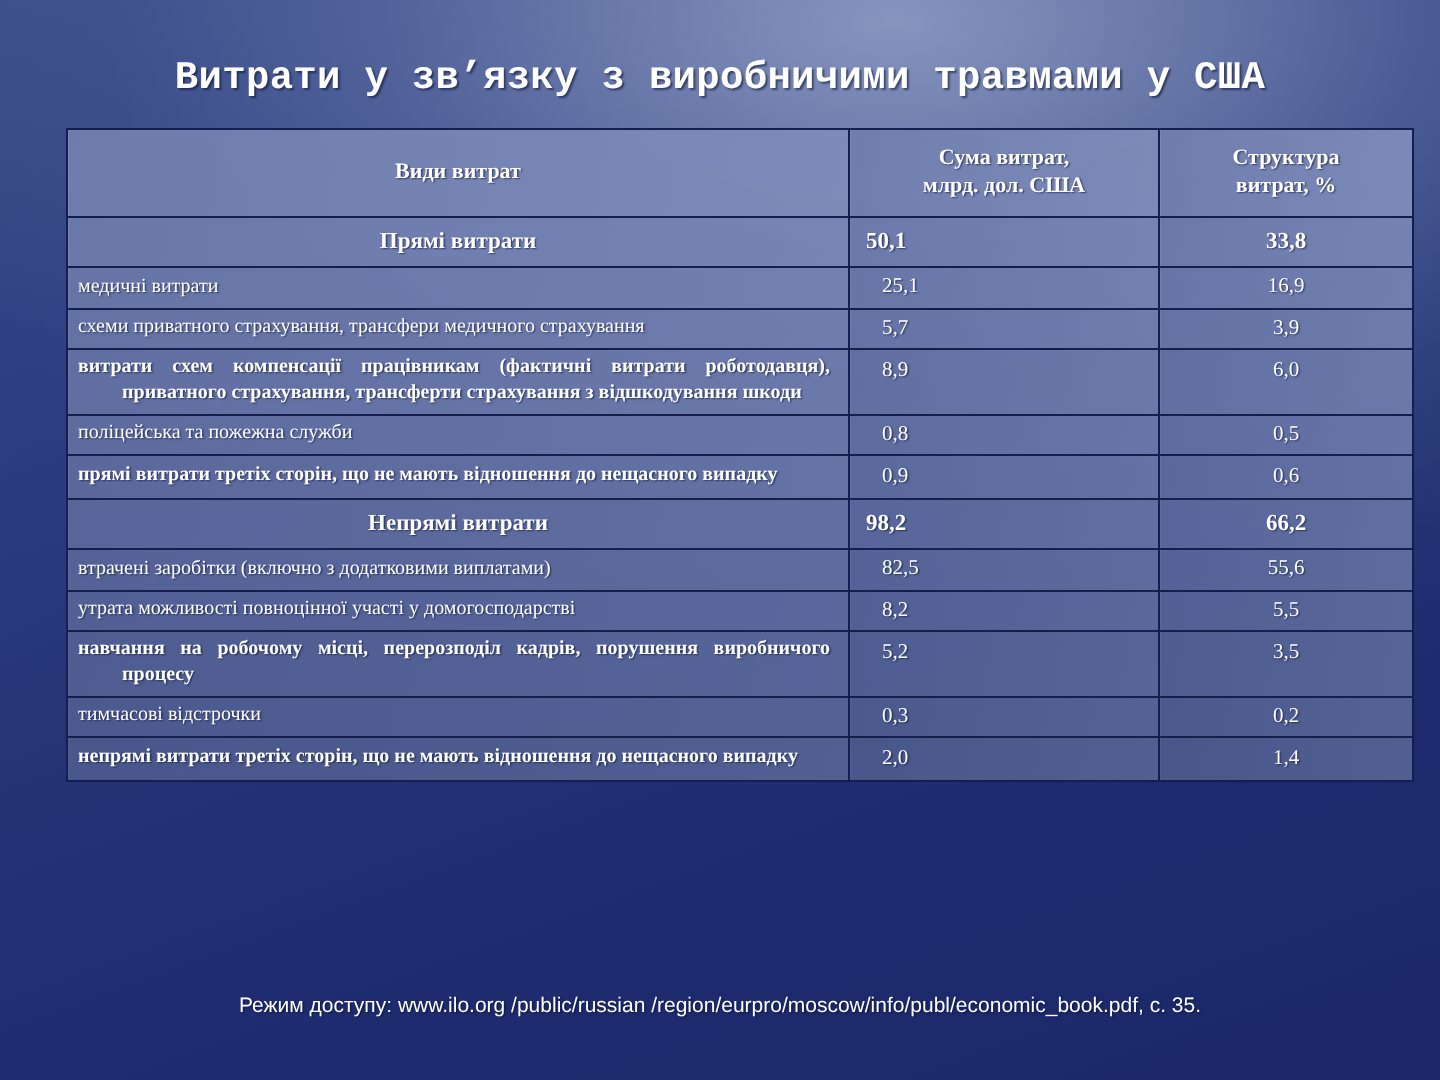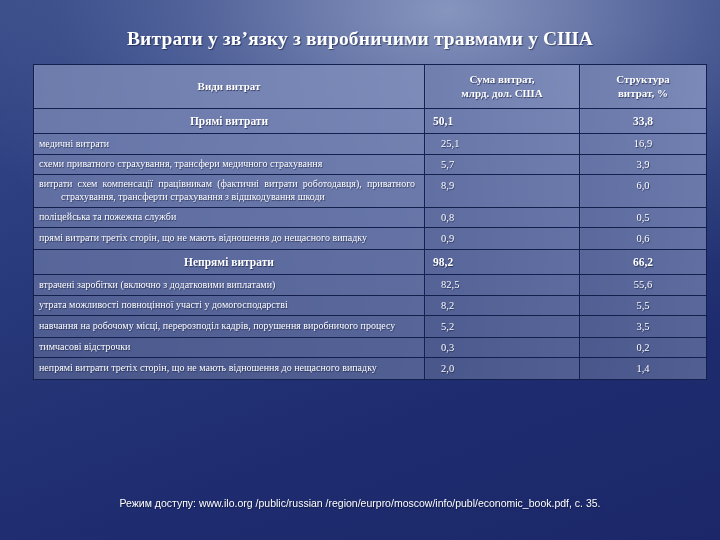--- a/index.html
+++ b/index.html
@@ -30,21 +30,21 @@
     overflow: hidden;
   }
 
   
   #title {
     position: absolute;
     top: 28px;
     left: 0;
     width: 720px;
     text-align: center;
-    font-family: Liberation Serif, serif;
+    font-family: Liberation Mono, monospace;
     font-weight: bold;
     font-size: 19.5px;
     color: #ffffff;
     letter-spacing: 0.15px;
     text-shadow: 1px 1px 1px rgba(10,18,52,0.55);
   }
 
   
   #table-wrap {
     position: absolute;
@@ -112,20 +112,21 @@
   
   tr.r-item td.c-label {
     text-align: justify;
     text-justify: inter-word;
     padding-left: 5px;
     padding-right: 9px;
     text-indent: 0;
   }
   tr.r-item.multi td.c-label {
     padding-left: 5px;
+    font-weight: bold;
   }
   tr.r-item.multi td.c-label > span {
     display: block;
     padding-left: 22px;
     text-indent: -22px;
   }
   tr.r-item td.c-sum, tr.r-item td.c-pct { font-size: 10.5px; }
   tr.r-item.multi td.c-sum, tr.r-item.multi td.c-pct { vertical-align: top; padding-top: 4px; }
 
   

